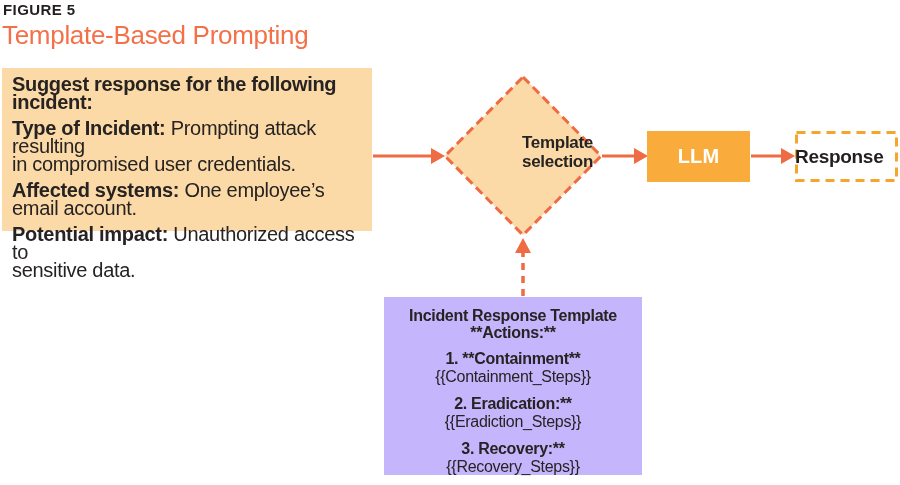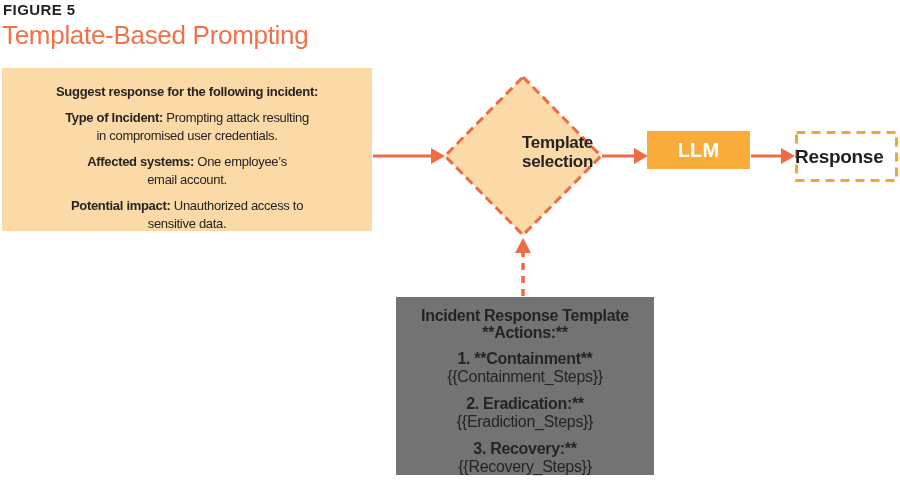--- a/index.html
+++ b/index.html
@@ -13,43 +13,42 @@
   }
   .fig-title{
     position:absolute;left:2px;top:20px;font-size:26px;font-weight:400;
     letter-spacing:-0.3px;color:#f37049;
   }
   .prompt-box{
     position:absolute;left:2px;top:68px;width:370px;height:163px;
     background:#fbdaa7;box-sizing:border-box;padding:7px 10px;
   }
   .prompt-box p{
-    margin:8px 0 8px 0;font-size:13px;line-height:18px;letter-spacing:-0.3px;
+    margin:0 0 8px 0;font-size:20px;line-height:18px;letter-spacing:-0.3px;
     white-space:pre-line;
-    text-align:center;
   }
   .b{font-weight:bold;}
   .flow-svg{position:absolute;left:0;top:0;}
   .diamond-label{
     position:absolute;left:453px;top:133px;width:140px;text-align:right;
     font-size:17px;font-weight:bold;line-height:19px;letter-spacing:-0.3px;
   }
   .llm-box{
-    position:absolute;left:647px;top:131px;width:103px;height:38px;
+    position:absolute;left:647px;top:131px;width:103px;height:51px;
     background:#f9ab3c;display:flex;align-items:center;justify-content:center;
     font-size:20px;font-weight:bold;color:#ffffff;letter-spacing:0.2px;
   }
   .response-label{
     position:absolute;left:795px;top:131px;width:103px;height:51px;
     display:flex;align-items:center;
     font-size:19px;font-weight:bold;color:#231f20;letter-spacing:-0.3px;
   }
   .template-box{
-    position:absolute;left:396px;top:297px;width:258px;height:178px;
-    background:#737373;box-sizing:border-box;padding:10px 6px;
+    position:absolute;left:384px;top:297px;width:258px;height:178px;
+    background:#c4b5fd;box-sizing:border-box;padding:10px 6px;
     text-align:center;font-size:16px;line-height:17px;letter-spacing:-0.3px;
   }
   .tgroup{margin-top:9px;}
   .tgroup div{line-height:18px;}
 </style>
 </head>
 <body>
 
 <div class="canvas">
 

